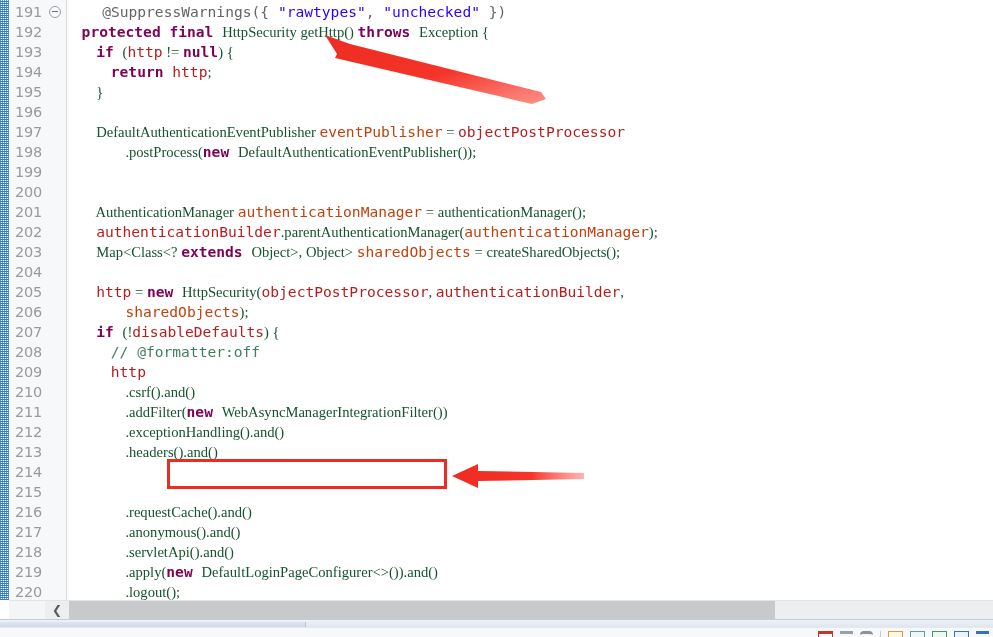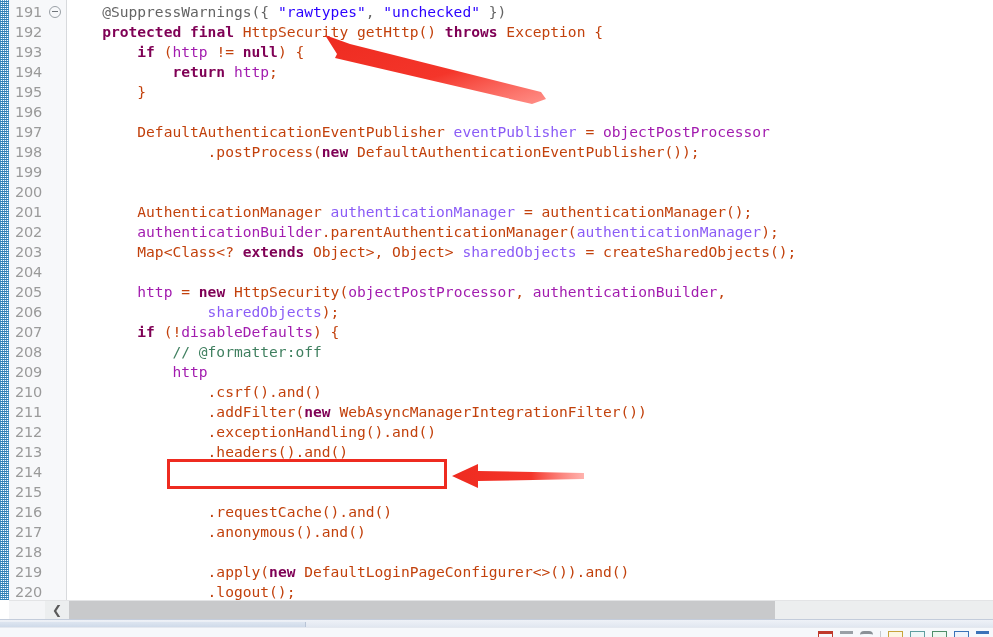--- a/index.html
+++ b/index.html
@@ -91,24 +91,24 @@
     white-space: pre;
     font-family: "DejaVu Sans Mono", monospace;
     font-size: 14.6px;
     color: #000000;
   }
 
   
   .t-kw     { color: #7f0055; font-weight: bold; }
   .t-str    { color: #2a00ff; }
   .t-ann    { color: #646464; }
-  .t-field  { color: #a21caf; }
-  .t-local  { color: #8b5cf6; }
+  .t-field  { color: #b91c1c; }
+  .t-local  { color: #c2410c; }
   .t-cmt    { color: #3f7f5f; }
-  .t-plain  { color: #c2410c; }
+  .t-plain  { color: #14532d; font-family: Liberation Serif, serif; }
 
   
   #hscroll {
     position: absolute;
     left: 9px; top: 600px;
     width: 984px; height: 19px;
     background: #f4f5f7;
     border-top: 1px solid #e3e4e6;
     box-sizing: border-box;
   }
@@ -258,20 +258,21 @@
         <div class="code-line" style="top: 302px;"><span class="t-plain">                </span><span class="t-local">sharedObjects</span><span class="t-plain">);</span></div>
         <div class="code-line" style="top: 322px;"><span class="t-plain">        </span><span class="t-kw">if </span><span class="t-plain">(!</span><span class="t-field">disableDefaults</span><span class="t-plain">) {</span></div>
         <div class="code-line" style="top: 342px;"><span class="t-plain">            </span><span class="t-cmt">// @formatter:off</span></div>
         <div class="code-line" style="top: 362px;"><span class="t-plain">            </span><span class="t-field">http</span></div>
         <div class="code-line" style="top: 382px;"><span class="t-plain">                .csrf().and()</span></div>
         <div class="code-line" style="top: 402px;"><span class="t-plain">                .addFilter(</span><span class="t-kw">new </span><span class="t-plain">WebAsyncManagerIntegrationFilter())</span></div>
         <div class="code-line" style="top: 422px;"><span class="t-plain">                .exceptionHandling().and()</span></div>
         <div class="code-line" style="top: 442px;"><span class="t-plain">                .headers().and()</span></div>
         <div class="code-line" style="top: 502px;"><span class="t-plain">                .requestCache().and()</span></div>
         <div class="code-line" style="top: 522px;"><span class="t-plain">                .anonymous().and()</span></div>
+        <div class="code-line" style="top: 542px;"><span class="t-plain">                .servletApi().and()</span></div>
         <div class="code-line" style="top: 562px;"><span class="t-plain">                .apply(</span><span class="t-kw">new </span><span class="t-plain">DefaultLoginPageConfigurer&lt;&gt;()).and()</span></div>
         <div class="code-line" style="top: 582px;"><span class="t-plain">                .logout();</span></div>
       </div>
   </div>
 
   <div id="hscroll">
     <div id="hscroll-left-btn">❮</div>
     <div id="hscroll-track">
       <div id="hscroll-thumb" style="width: 706px;"></div>
     </div>

